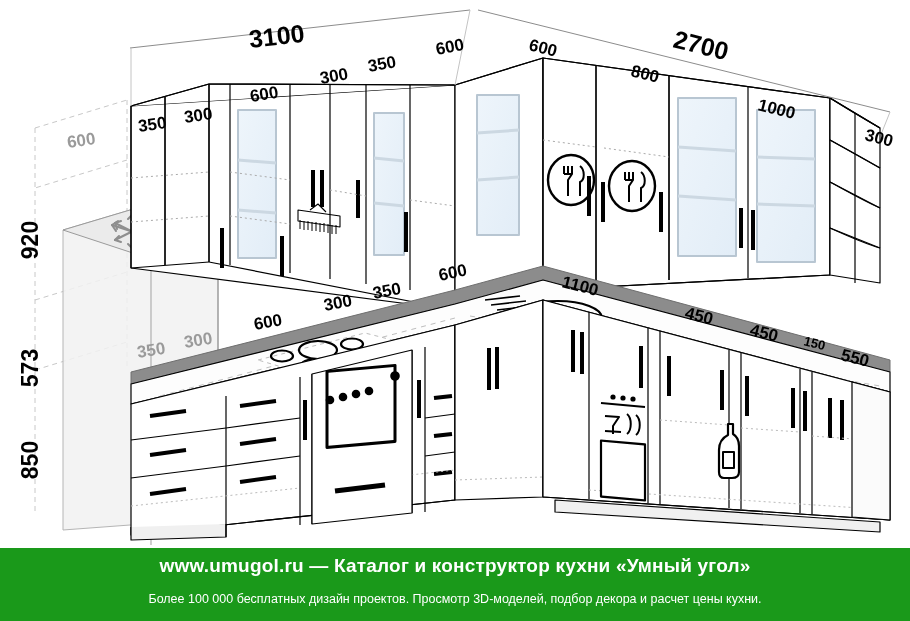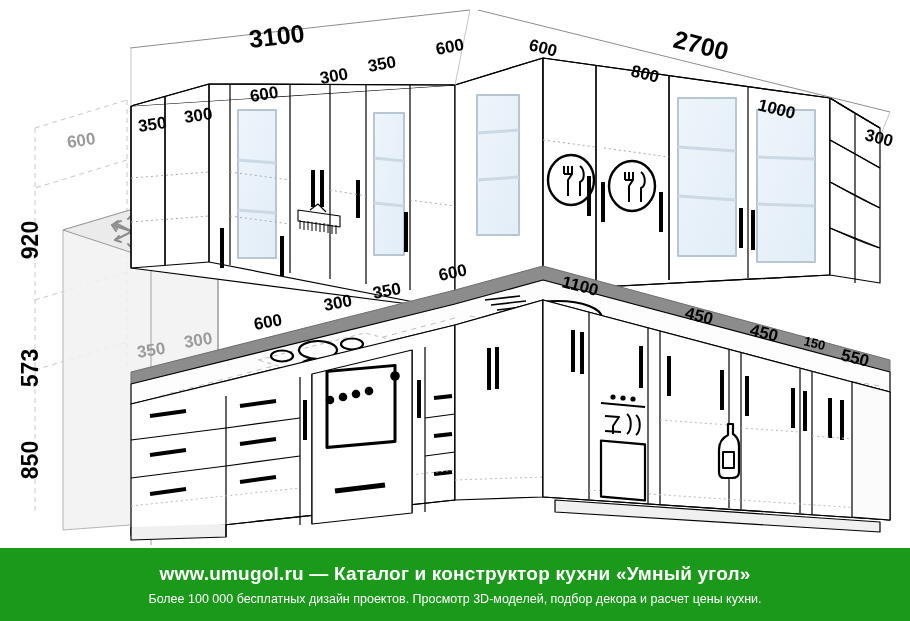--- a/index.html
+++ b/index.html
@@ -5,21 +5,21 @@
   html,body{margin:0;padding:0;background:#ffffff;}
   body{width:910px;height:621px;font-family:"Liberation Sans",sans-serif;overflow:hidden;}
   #stage{position:relative;width:910px;height:621px;}
   #kitchen{position:absolute;left:0;top:0;width:910px;height:548px;}
   .dim{font-weight:bold;fill:#000;font-family:"Liberation Sans",sans-serif;}
   .dim-grey{font-weight:bold;fill:#9a9a9a;font-family:"Liberation Sans",sans-serif;}
   #footer{position:absolute;left:0;top:548px;width:910px;height:73px;background:#1a991a;
           display:flex;flex-direction:column;align-items:center;justify-content:center;}
   #footer .f1{color:#ffffff;font-weight:bold;font-size:19px;letter-spacing:.2px;
               white-space:nowrap;margin:0 0 7px 0;font-family:"Liberation Sans",sans-serif;}
-  #footer .f2{color:#ffffff;font-size:12.5px;white-space:nowrap;margin:0;
+  #footer .f2{color:#ffffff;font-size:12.5px;white-space:nowrap;margin:8px;
               font-family:"Liberation Sans",sans-serif;}
 </style>
 </head>
 <body>
 
 <div id="stage">
 
   <svg id="kitchen" viewBox="0 0 910 548">
     <defs>
       <linearGradient id="glassg" x1="0" y1="0" x2="1" y2="1">

